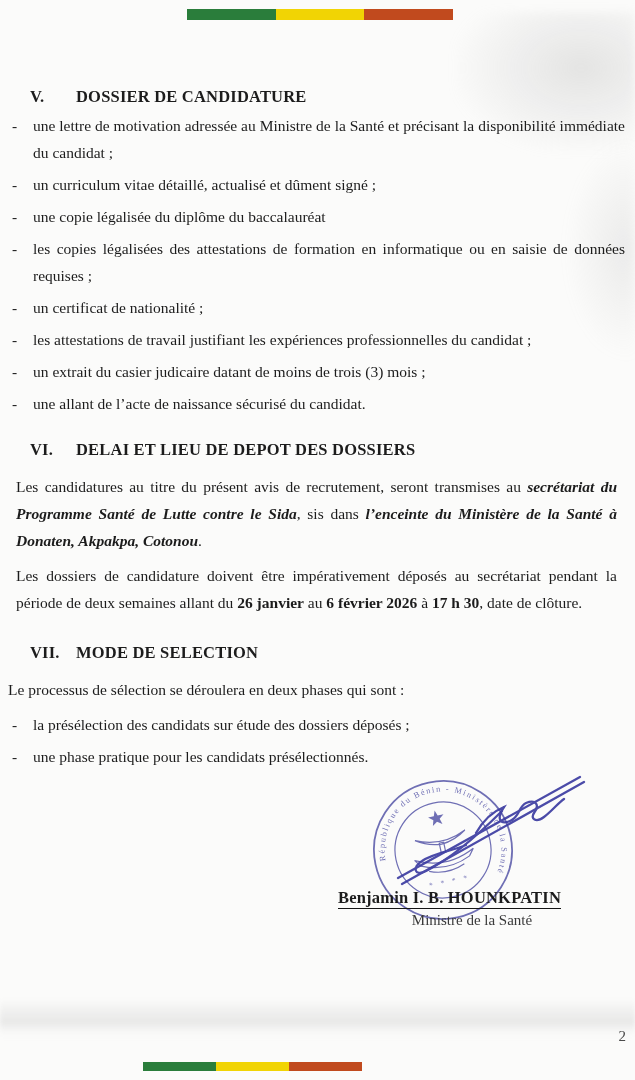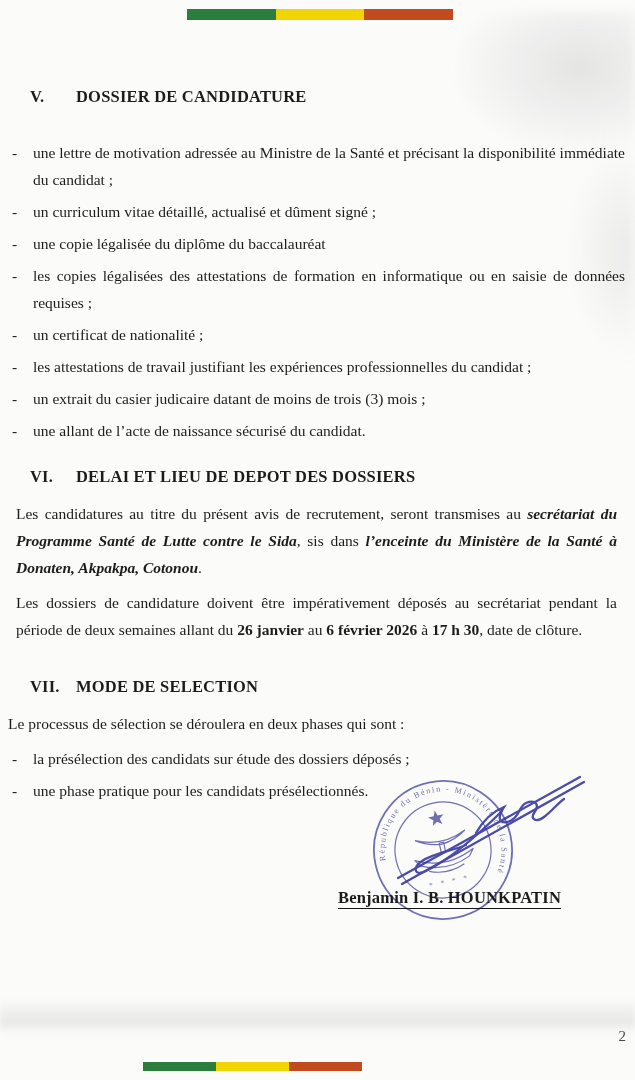--- a/index.html
+++ b/index.html
@@ -28,23 +28,23 @@
   .flag .seg{flex:1;height:100%;}
   .seg-green{background:#2a7d3b;}
   .seg-yellow{background:#f1d404;}
   .seg-red{background:#c14a1e;}
   
   .content{position:absolute;left:8px;right:10px;top:0;
     font-size:15.5px;line-height:27px;}
   .sec-heading{font-weight:bold;font-size:16.5px;line-height:22px;
     margin-left:22px;letter-spacing:.2px;}
   .sec-heading .numeral{display:inline-block;width:46px;}
-  #h-v{margin-top:86px;margin-bottom:31px;}
+  #h-v{margin-top:86px;margin-bottom:4px;}
   #h-vi{margin-top:22px;margin-bottom:12px;}
-  #h-vii{margin-top:33px;margin-bottom:12px;font-family:Liberation Serif, serif;}
+  #h-vii{margin-top:26px;margin-bottom:12px;font-family:Liberation Serif, serif;}
   .para{margin:8px;text-align:justify;}
   .intro{margin:0 0 8px 0;}
   .item{display:flex;margin-bottom:5px;}
   .item .dash{width:25px;flex:0 0 25px;padding-left:4px;box-sizing:border-box;}
   .item .item-text{flex:1;text-align:justify;}
   .bi{font-weight:bold;font-style:italic;}
   .b{font-weight:bold;}
   
   .sig-block{position:absolute;left:0;top:775px;width:635px;height:170px;}
   .stamp-svg{position:absolute;left:368px;top:0;width:150px;height:150px;opacity:.88;}
@@ -155,20 +155,21 @@
     <svg class="signature-svg" viewBox="0 0 240 135">
       <g stroke="#3d3da2" stroke-width="2.3" fill="none" stroke-linecap="round" opacity="0.92">
         <path d="M 32 107 L 214 6"></path>
         <path d="M 36 113 L 218 11"></path>
         <path d="M 110 62 C 118 48 128 40 138 36 C 130 48 134 54 144 50 C 154 46 152 36 160 32 C 170 28 174 34 168 42 C 164 48 170 52 178 46 C 186 40 192 32 198 28"></path>
         <path d="M 136 40 C 112 64 84 88 60 100 C 48 106 46 96 56 90 C 68 82 86 80 100 74"></path>
       </g>
     </svg>
 
     <div class="sig-name"><span>Benjamin I. B. HOUNKPATIN</span></div>
+    <div class="sig-title">Ministre de la Santé</div>
   </div>
 
   <div class="page-num">2</div>
 
   <div class="flag flag-bottom">
     <div class="seg seg-green"></div>
     <div class="seg seg-yellow"></div>
     <div class="seg seg-red"></div>
   </div>
 

